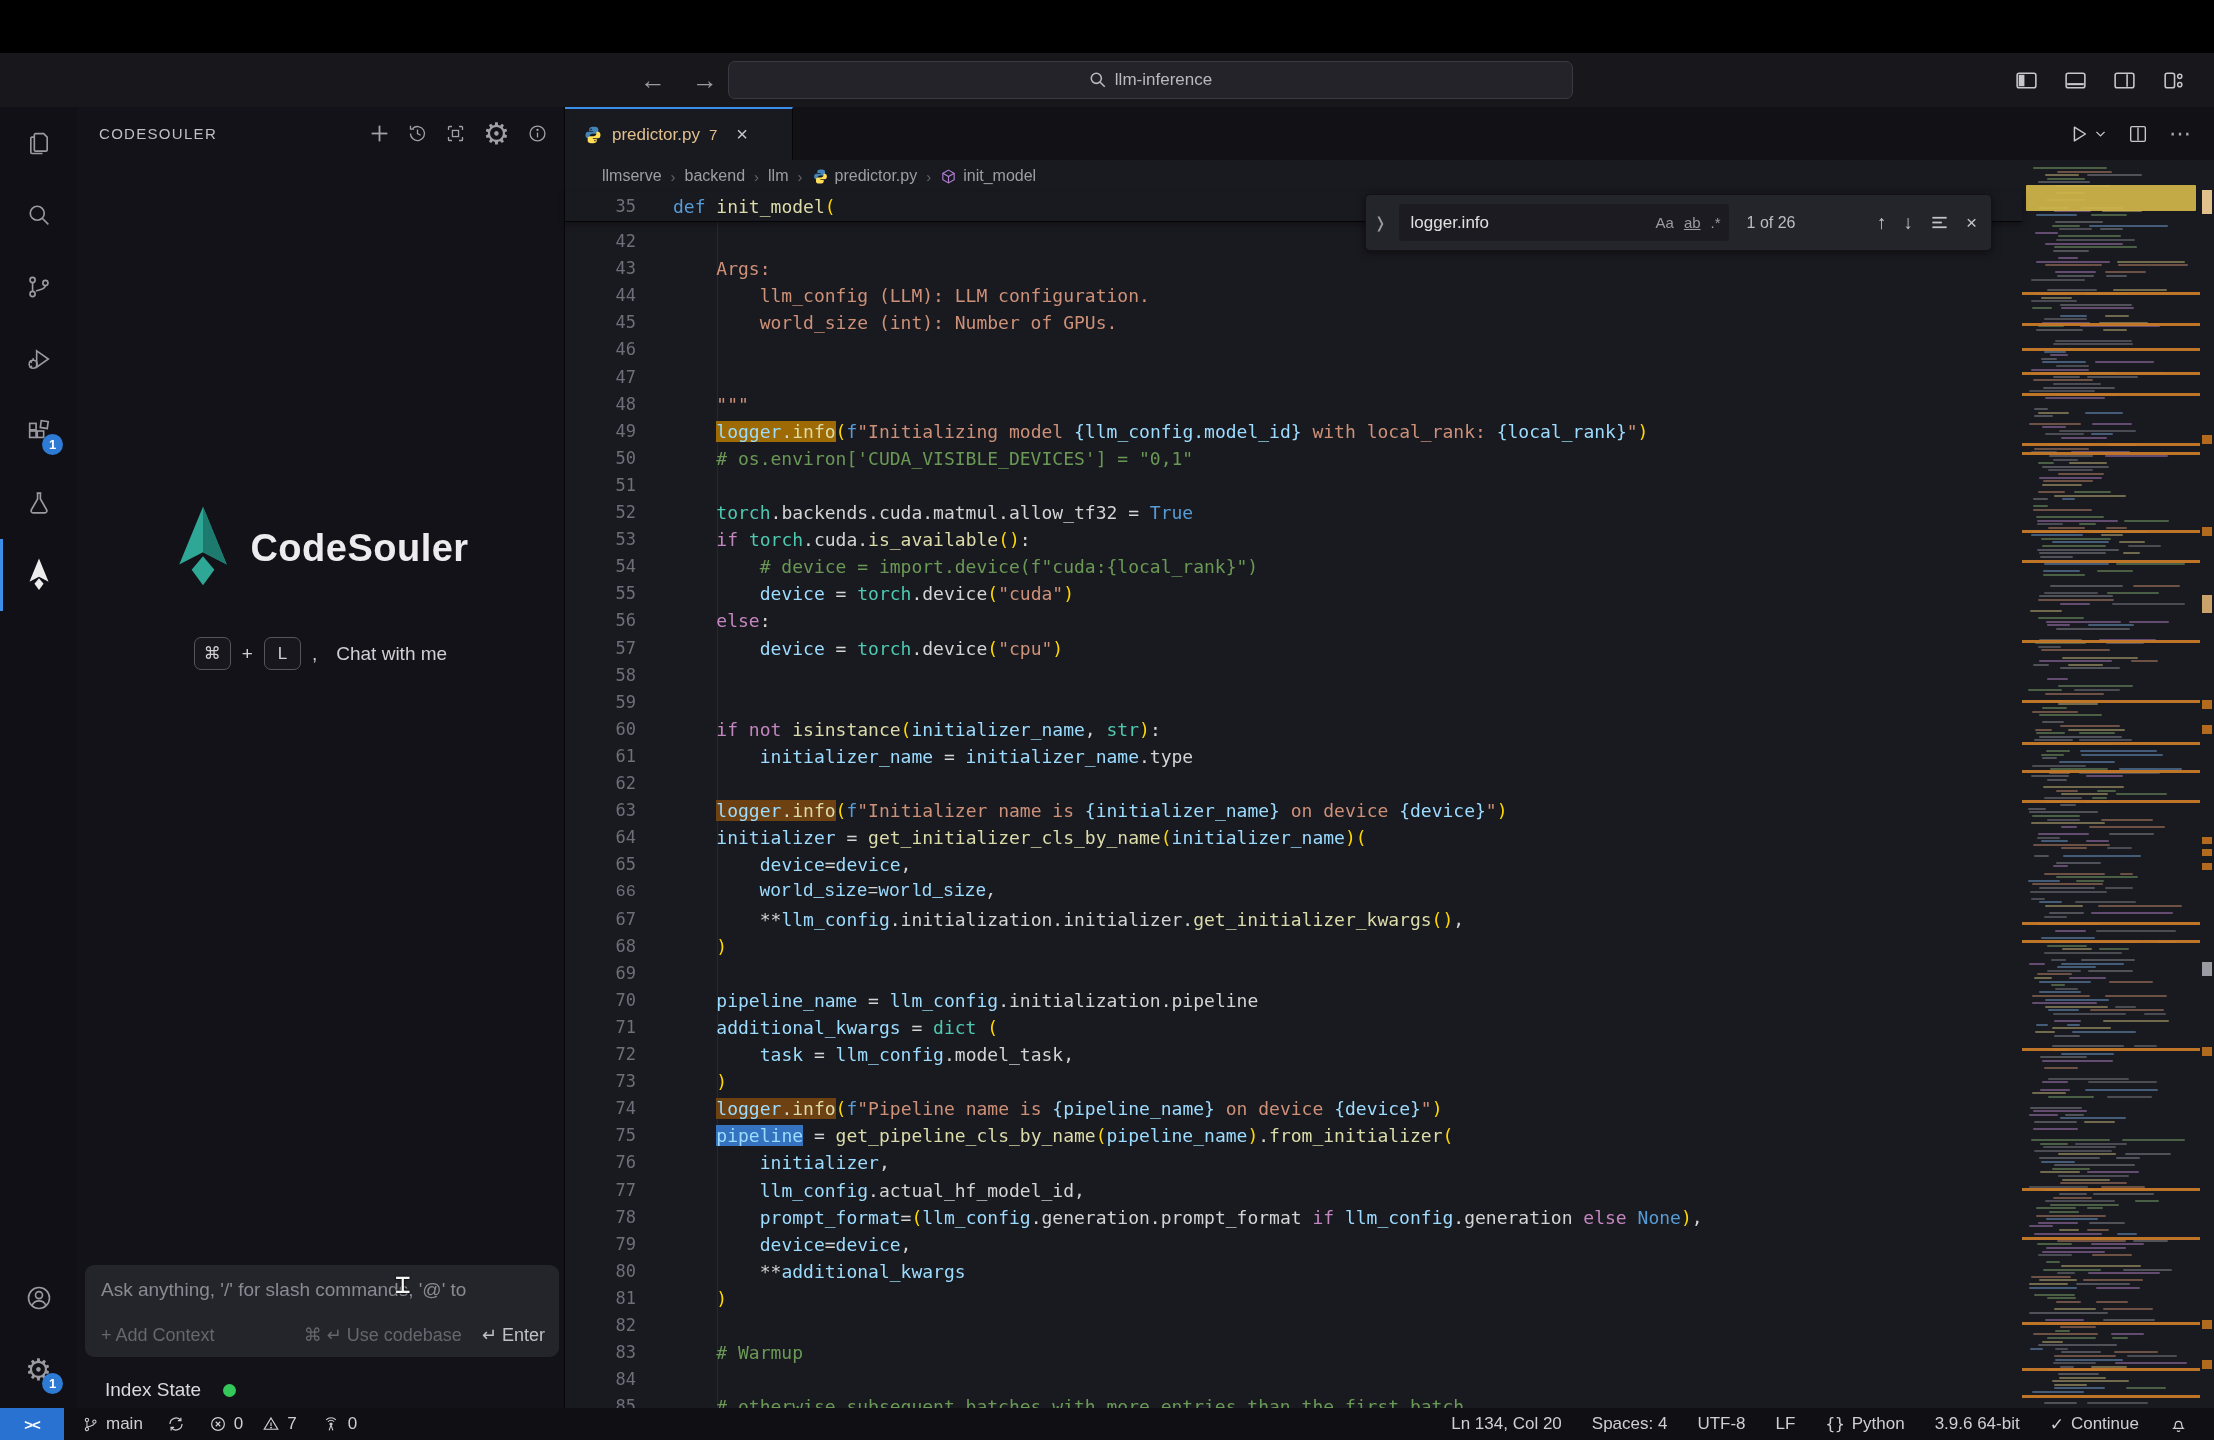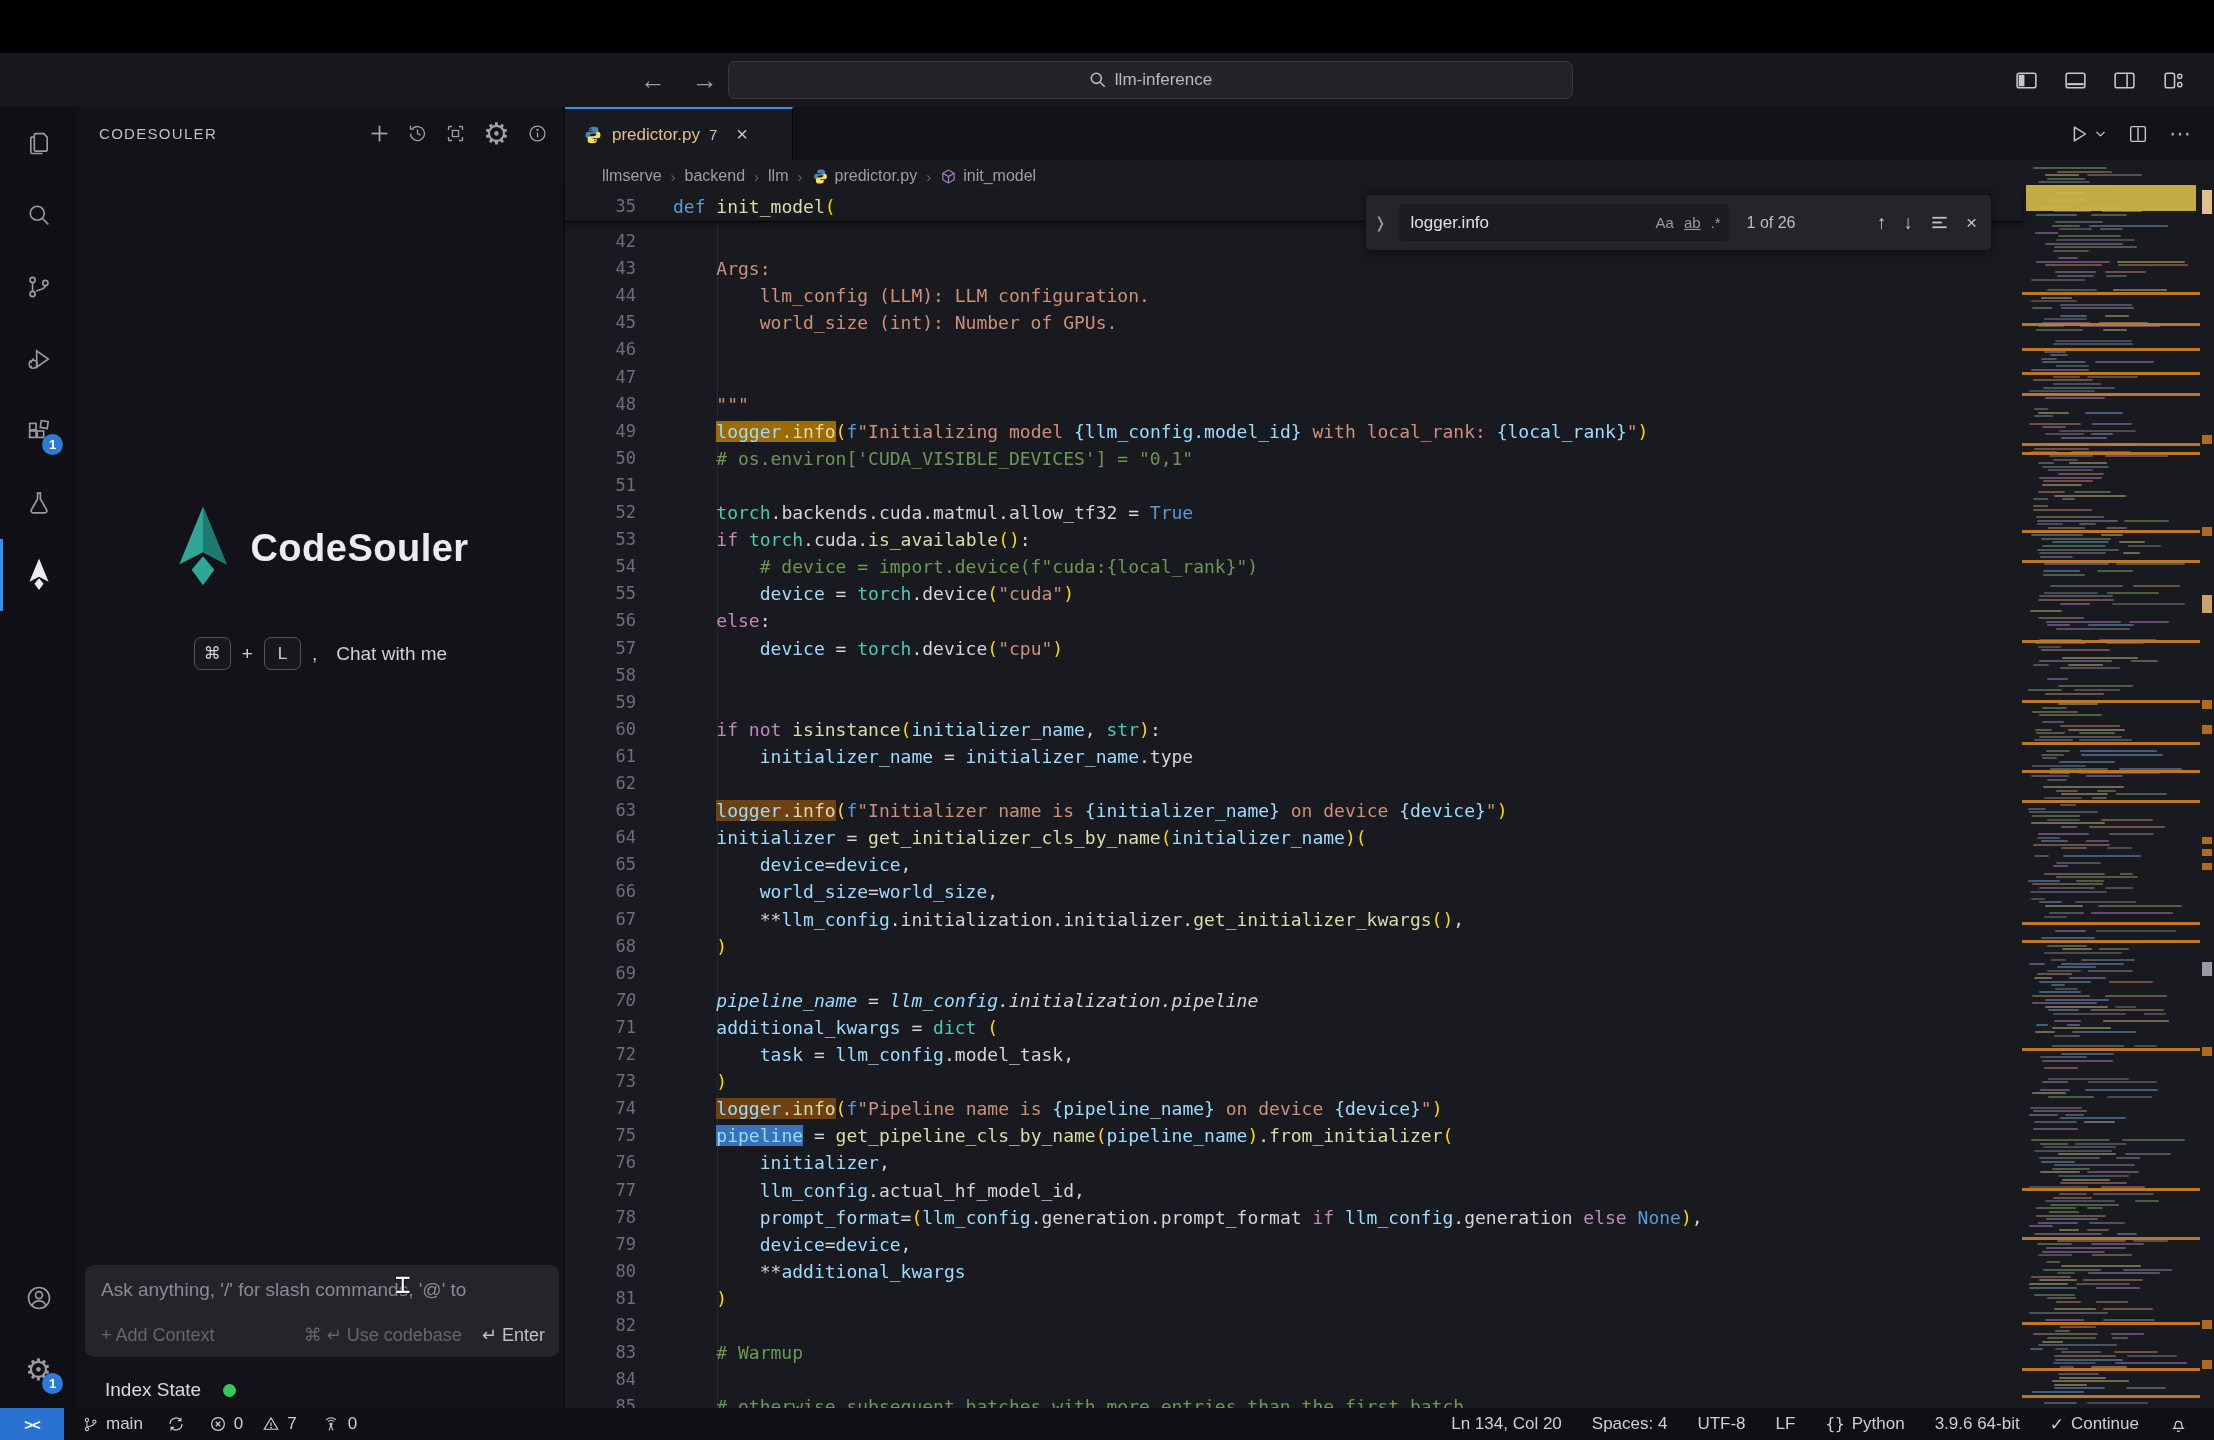--- a/index.html
+++ b/index.html
@@ -430,25 +430,25 @@
         <div class="crow" style="top: 385.4px; right: 0px;"><span class="ln">56</span><span class="ct"><span class="pl">    </span><span class="ctrl">else</span><span class="pl">:</span></span></div>
         <div class="crow" style="top: 412.5px; right: 0px;"><span class="ln">57</span><span class="ct"><span class="pl">        </span><span class="var">device</span><span class="pl"> = </span><span class="typ">torch</span><span class="pl">.device</span><span class="br">(</span><span class="str">"cpu"</span><span class="br">)</span></span></div>
         <div class="crow" style="top: 439.6px; right: 0px;"><span class="ln">58</span><span class="ct"></span></div>
         <div class="crow" style="top: 466.7px; right: 0px;"><span class="ln">59</span></div>
         <div class="crow" style="top: 493.8px; right: 0px;"><span class="ln">60</span><span class="ct"><span class="pl">    </span><span class="ctrl">if not </span><span class="fn">isinstance</span><span class="br">(</span><span class="var">initializer_name</span><span class="pl">, </span><span class="typ">str</span><span class="br">)</span><span class="pl">:</span></span></div>
         <div class="crow" style="top: 520.9px; right: 0px;"><span class="ln">61</span><span class="ct"><span class="pl">        </span><span class="var">initializer_name</span><span class="pl"> = </span><span class="var">initializer_name</span><span class="pl">.type</span></span></div>
         <div class="crow" style="top: 548px; right: 0px;"><span class="ln">62</span><span class="ct"></span></div>
         <div class="crow" style="top: 575.1px; right: 0px;"><span class="ln">63</span><span class="ct"><span class="pl">    </span><span class="var m">logger</span><span class="pl m">.</span><span class="fn m">info</span><span class="br">(</span><span class="kw">f</span><span class="str">"Initializer name is </span><span class="var">{initializer_name}</span><span class="str"> on device </span><span class="var">{device}</span><span class="str">"</span><span class="br">)</span></span></div>
         <div class="crow" style="top: 602.2px; right: 0px;"><span class="ln">64</span><span class="ct"><span class="pl">    </span><span class="var">initializer</span><span class="pl"> = </span><span class="fn">get_initializer_cls_by_name</span><span class="br">(</span><span class="var">initializer_name</span><span class="br">)(</span></span></div>
         <div class="crow" style="top: 629.3px; right: 0px;"><span class="ln">65</span><span class="ct"><span class="pl">        </span><span class="var">device</span><span class="pl">=</span><span class="var">device</span><span class="pl">,</span></span></div>
-        <div class="crow" style="top: 656.4px; right: 5px;"><span class="ln">66</span><span class="ct"><span class="pl">        </span><span class="var">world_size</span><span class="pl">=</span><span class="var">world_size</span><span class="pl">,</span></span></div>
+        <div class="crow" style="top: 656.4px; right: 5px; font-family: Liberation Mono, monospace;"><span class="ln">66</span><span class="ct"><span class="pl">        </span><span class="var">world_size</span><span class="pl">=</span><span class="var">world_size</span><span class="pl">,</span></span></div>
         <div class="crow" style="top: 683.5px; right: 0px;"><span class="ln">67</span><span class="ct"><span class="pl">        **</span><span class="var">llm_config</span><span class="pl">.initialization.initializer.</span><span class="fn">get_initializer_kwargs</span><span class="br">()</span><span class="pl">,</span></span></div>
         <div class="crow" style="top: 710.6px; right: 0px;"><span class="ln">68</span><span class="ct"><span class="pl">    </span><span class="br">)</span></span></div>
         <div class="crow" style="top: 737.7px; right: 0px;"><span class="ln">69</span><span class="ct"></span></div>
-        <div class="crow" style="top: 764.8px; right: 0px; font-style: italic;"><span class="ln">70</span><span class="ct"><span class="pl">    </span><span class="var">pipeline_name</span><span class="pl"> = </span><span class="var">llm_config</span><span class="pl">.initialization.pipeline</span></span></div>
+        <div class="crow" style="top: 764.8px; right: 0px;"><span class="ln">70</span><span class="ct"><span class="pl">    </span><span class="var">pipeline_name</span><span class="pl"> = </span><span class="var">llm_config</span><span class="pl">.initialization.pipeline</span></span></div>
         <div class="crow" style="top: 791.9px; right: 0px;"><span class="ln">71</span><span class="ct"><span class="pl">    </span><span class="var">additional_kwargs</span><span class="pl"> = </span><span class="typ">dict</span><span class="pl"> </span><span class="br">(</span></span></div>
         <div class="crow" style="top: 819px; right: 0px;"><span class="ln">72</span><span class="ct"><span class="pl">        </span><span class="var">task</span><span class="pl"> = </span><span class="var">llm_config</span><span class="pl">.model_task,</span></span></div>
         <div class="crow" style="top: 846.1px; right: 0px;"><span class="ln">73</span><span class="ct"><span class="pl">    </span><span class="br">)</span></span></div>
         <div class="crow" style="top: 873.2px; right: 0px;"><span class="ln">74</span><span class="ct"><span class="pl">    </span><span class="var m">logger</span><span class="pl m">.</span><span class="fn m">info</span><span class="br">(</span><span class="kw">f</span><span class="str">"Pipeline name is </span><span class="var">{pipeline_name}</span><span class="str"> on device </span><span class="var">{device}</span><span class="str">"</span><span class="br">)</span></span></div>
         <div class="crow" style="top: 900.3px; right: 0px;"><span class="ln">75</span><span class="ct"><span class="pl">    </span><span class="var sel">pipeline</span><span class="pl"> = </span><span class="fn">get_pipeline_cls_by_name</span><span class="br">(</span><span class="var">pipeline_name</span><span class="br">)</span><span class="pl">.</span><span class="fn">from_initializer</span><span class="br">(</span></span></div>
         <div class="crow" style="top: 927.4px; right: 0px;"><span class="ln">76</span><span class="ct"><span class="pl">        </span><span class="var">initializer</span><span class="pl">,</span></span></div>
         <div class="crow" style="top: 954.5px; right: 0px;"><span class="ln">77</span><span class="ct"><span class="pl">        </span><span class="var">llm_config</span><span class="pl">.actual_hf_model_id,</span></span></div>
         <div class="crow" style="top: 981.6px; right: 0px;"><span class="ln">78</span><span class="ct"><span class="pl">        </span><span class="var">prompt_format</span><span class="pl">=</span><span class="br">(</span><span class="var">llm_config</span><span class="pl">.generation.prompt_format </span><span class="ctrl">if </span><span class="var">llm_config</span><span class="pl">.generation </span><span class="ctrl">else </span><span class="kw">None</span><span class="br">)</span><span class="pl">,</span></span></div>
         <div class="crow" style="top: 1008.7px; right: 0px;"><span class="ln">79</span><span class="ct"><span class="pl">        </span><span class="var">device</span><span class="pl">=</span><span class="var">device</span><span class="pl">,</span></span></div>
         <div class="crow" style="top: 1035.8px; right: 0px;"><span class="ln">80</span><span class="ct"><span class="pl">        **</span><span class="var">additional_kwargs</span></span></div>

